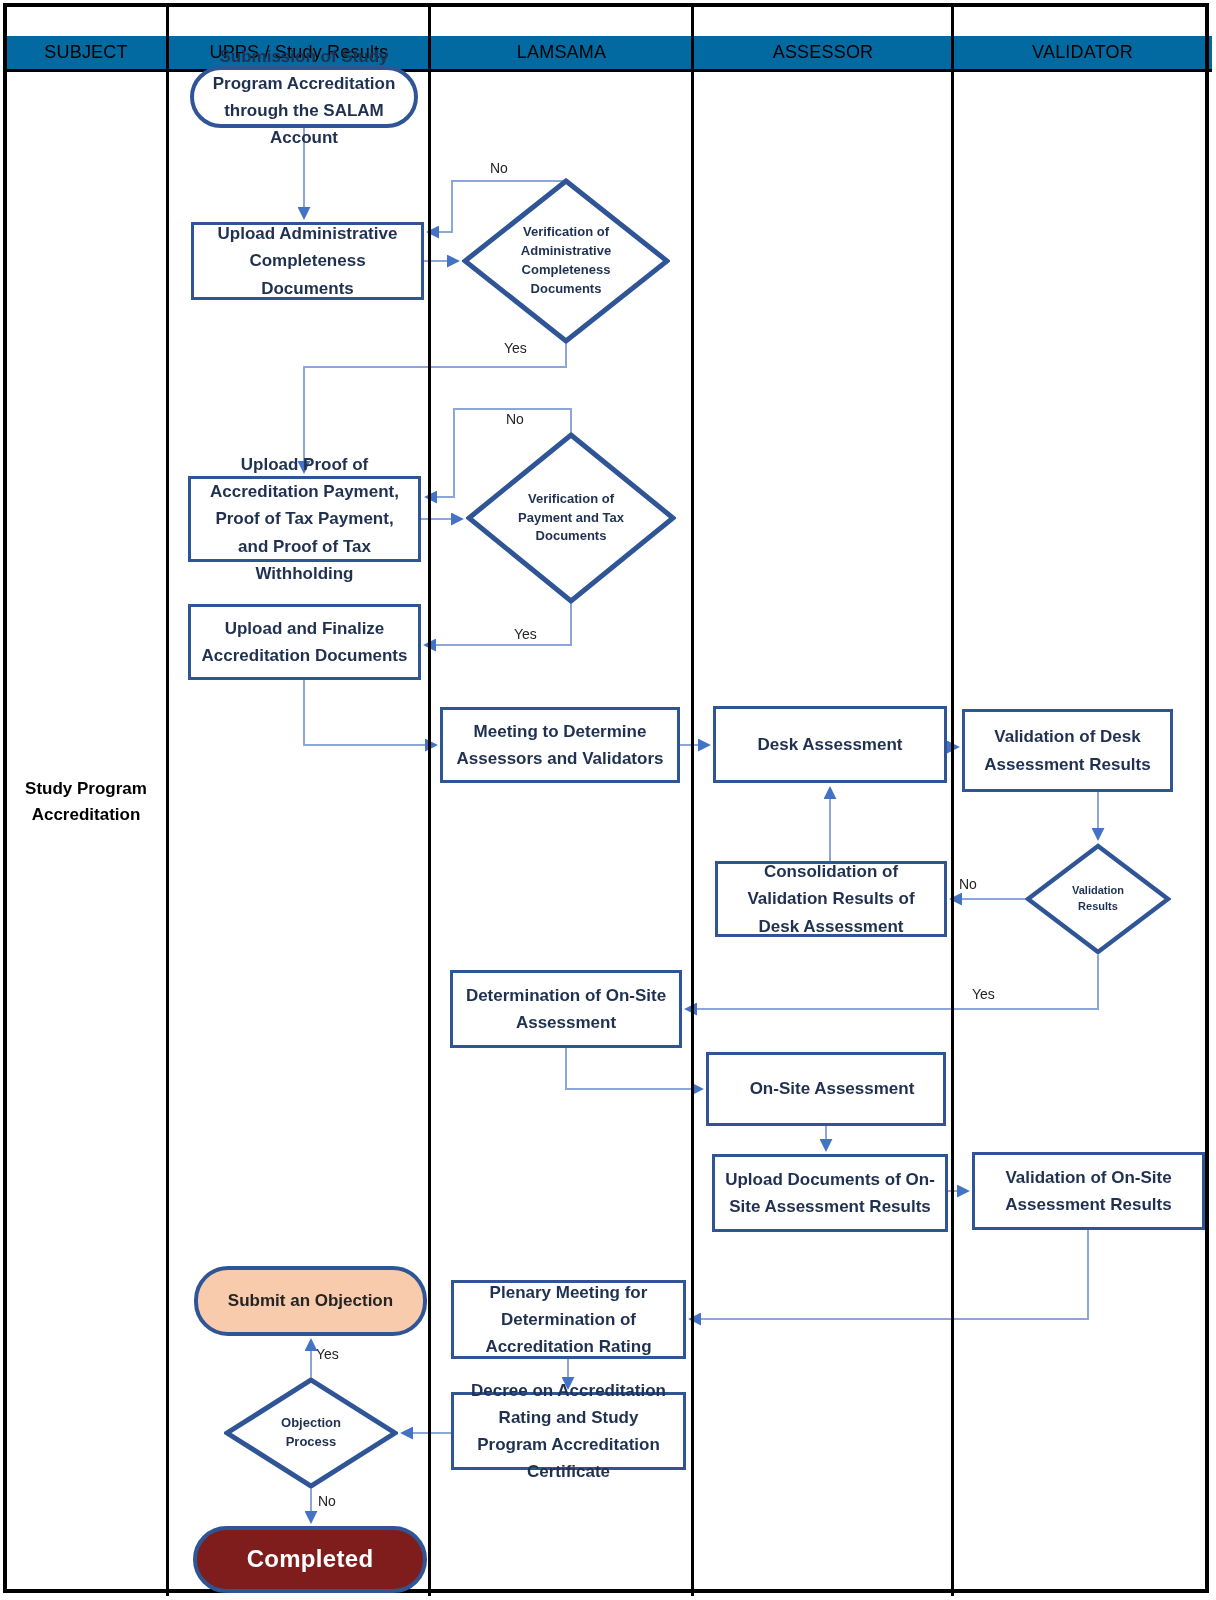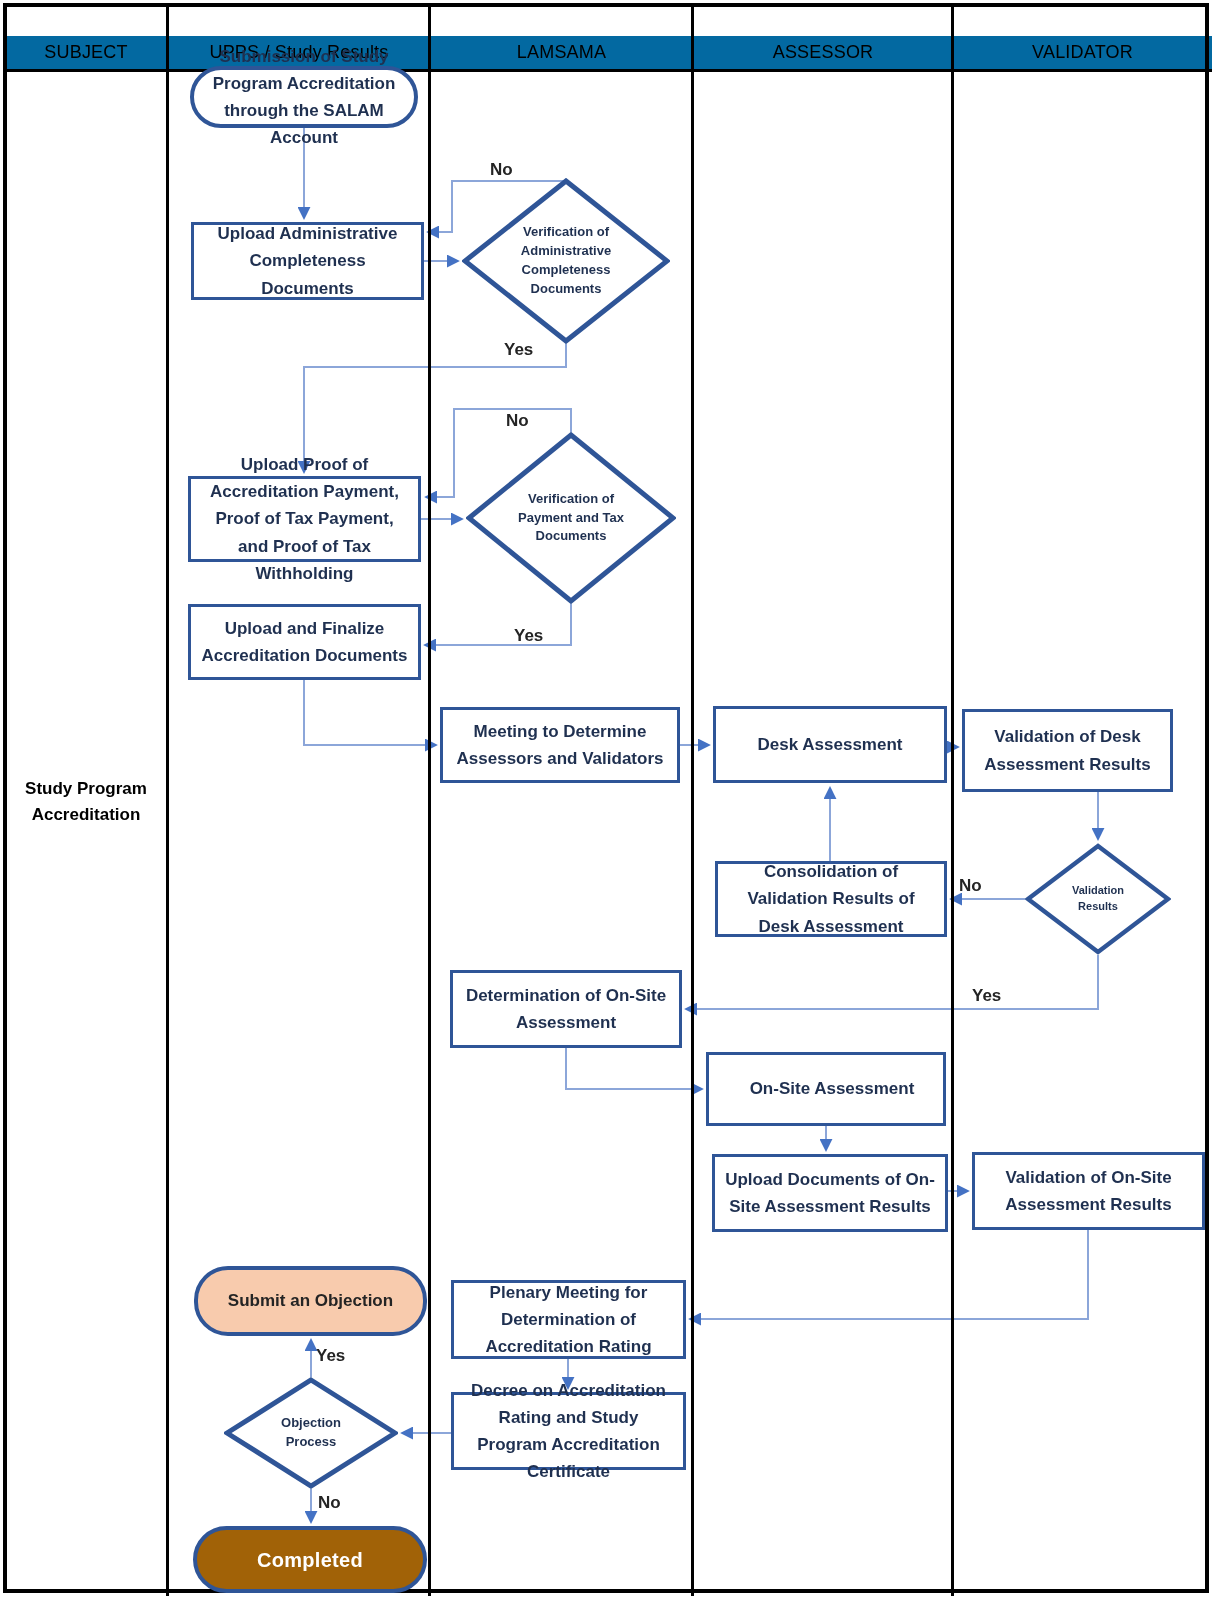--- a/index.html
+++ b/index.html
@@ -15,32 +15,32 @@
     display:flex;align-items:center;justify-content:center;
     font-weight:normal;font-size:18px;color:#000;letter-spacing:.2px;margin-top:32px;
   }
   .node{
     position:absolute;display:flex;align-items:center;justify-content:center;
     text-align:center;font-weight:bold;color:#1f3050;font-size:17px;line-height:1.6;
     border:3px solid #2f5597;background:#fff;box-sizing:border-box;padding:4px 8px;
   }
   .pill{border-radius:34px;border-width:4px;}
   .peach{background:#f8cbad;color:#242424;}
-  .navy{background:#a16207;color:#fff;font-size:20px;letter-spacing:.3px;}
+  .navy{background:#7f1d1d;color:#fff;font-size:24px;letter-spacing:.3px;}
   .diamond{position:absolute;}
   .diamond svg{position:absolute;left:0;top:0;width:100%;height:100%;}
   .diamond .dlabel{
     position:absolute;inset:0;display:flex;align-items:center;justify-content:center;
     text-align:center;font-weight:bold;font-size:13px;line-height:1.45;color:#1f3050;
   }
   .diamond .dlabel span{max-width:58%;}
   .diamond.small .dlabel{font-size:11px;}
   .edges{position:absolute;left:0;top:0;}
   .edges path{stroke:#8ca6d9;stroke-width:2;fill:none;}
-  .elabel{position:absolute;font-weight:bold;font-size:17px;color:#242424;}
+  .elabel{position:absolute;font-weight:normal;font-size:14px;color:#242424;}
   .subject{
     position:absolute;left:8px;top:776px;width:156px;text-align:center;
     font-weight:bold;font-size:17px;line-height:1.5;color:#000;
   }
 </style>
 </head>
 <body>
 
 <div class="wrap">
 

